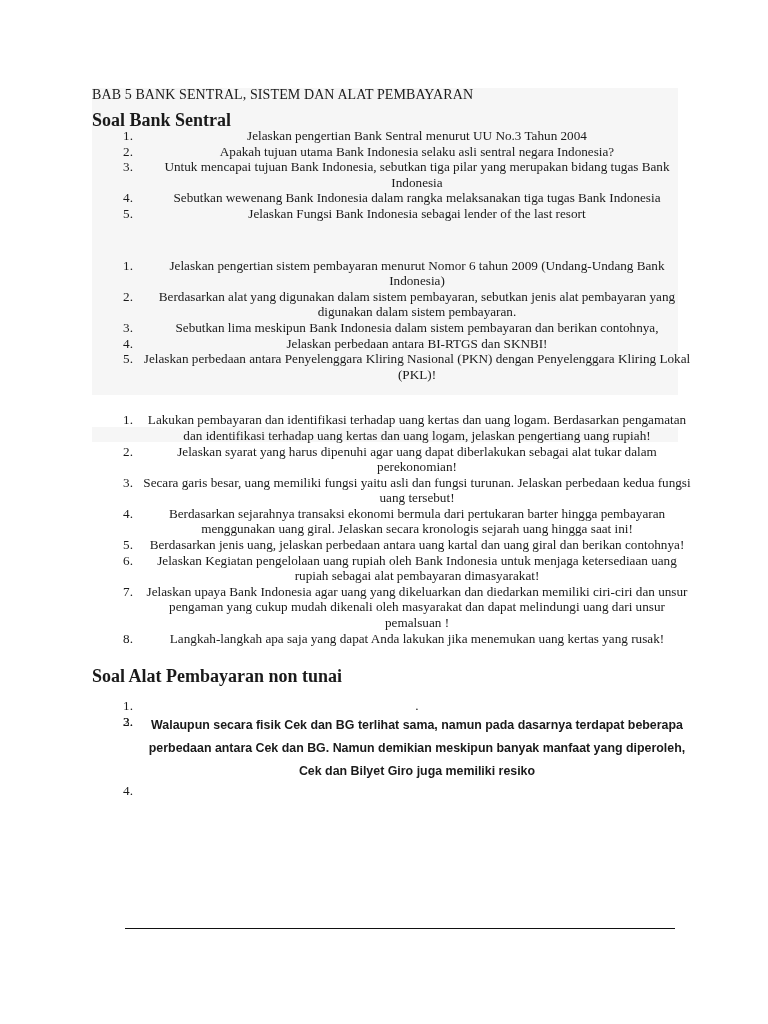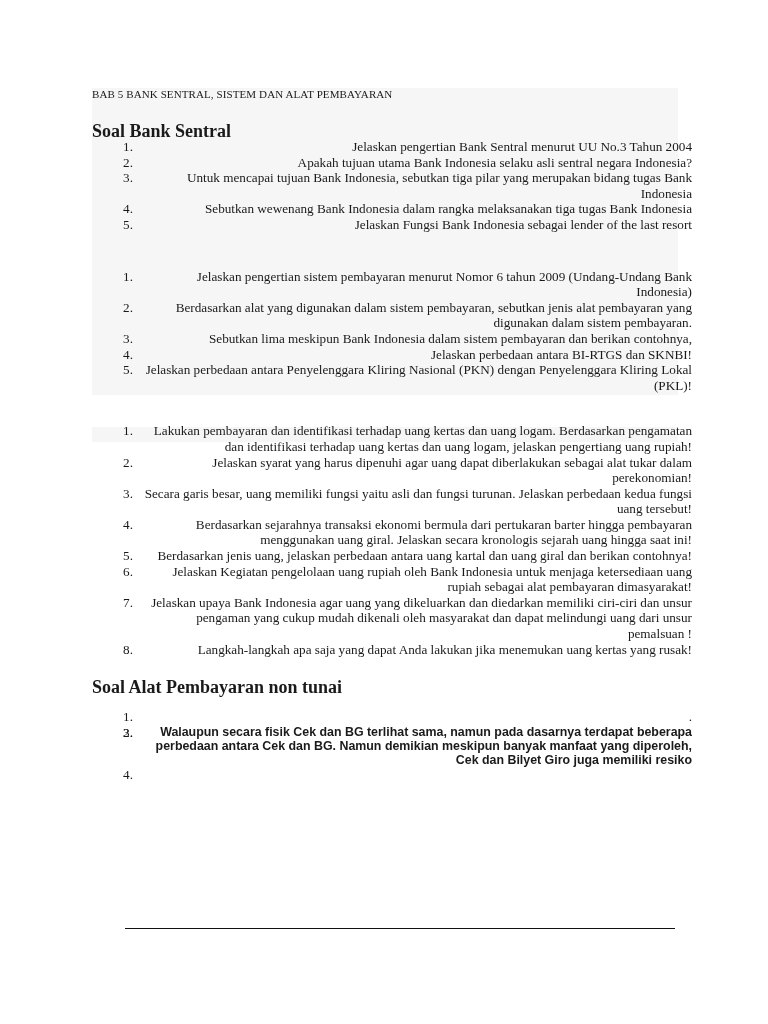--- a/index.html
+++ b/index.html
@@ -37,24 +37,24 @@
 
   .content {
     position: absolute;
     left: 92px;
     top: 86px;
     width: 600px;
     z-index: 2;
   }
 
   .doc-title {
-    font-size: 11px;
+    font-size: 14px;
     line-height: 17px;
     font-weight: normal;
-    margin: 0 0 20px 0;
+    margin: 0 0 9px 0;
     letter-spacing: 0.1px;
   }
 
   .section { margin: 0; }
 
   .section-heading {
     font-size: 18px;
     line-height: 16px;
     font-weight: bold;
     margin: 0;
@@ -79,29 +79,29 @@
     left: 21px;
     top: 0;
     width: 20px;
     text-align: right;
     font-size: 13.2px;
     line-height: 15.6px;
   }
 
   ol.qlist > li > .txt {
     display: block;
-    text-align: right;
+    text-align: center;
   }
 
   
   li.sans > .txt {
     font-family: "Liberation Sans", "DejaVu Sans", sans-serif;
     font-weight: bold;
     font-size: 12.4px;
-    line-height: 14px;
+    line-height: 23px;
   }
   .gap-md { height: 14px; }
   .gap-lg { height: 22px; }
   .gap-xl { height: 30px; }
 
   .bottom-rule {
     position: absolute;
     left: 125px;
     top: 928px;
     width: 550px;

